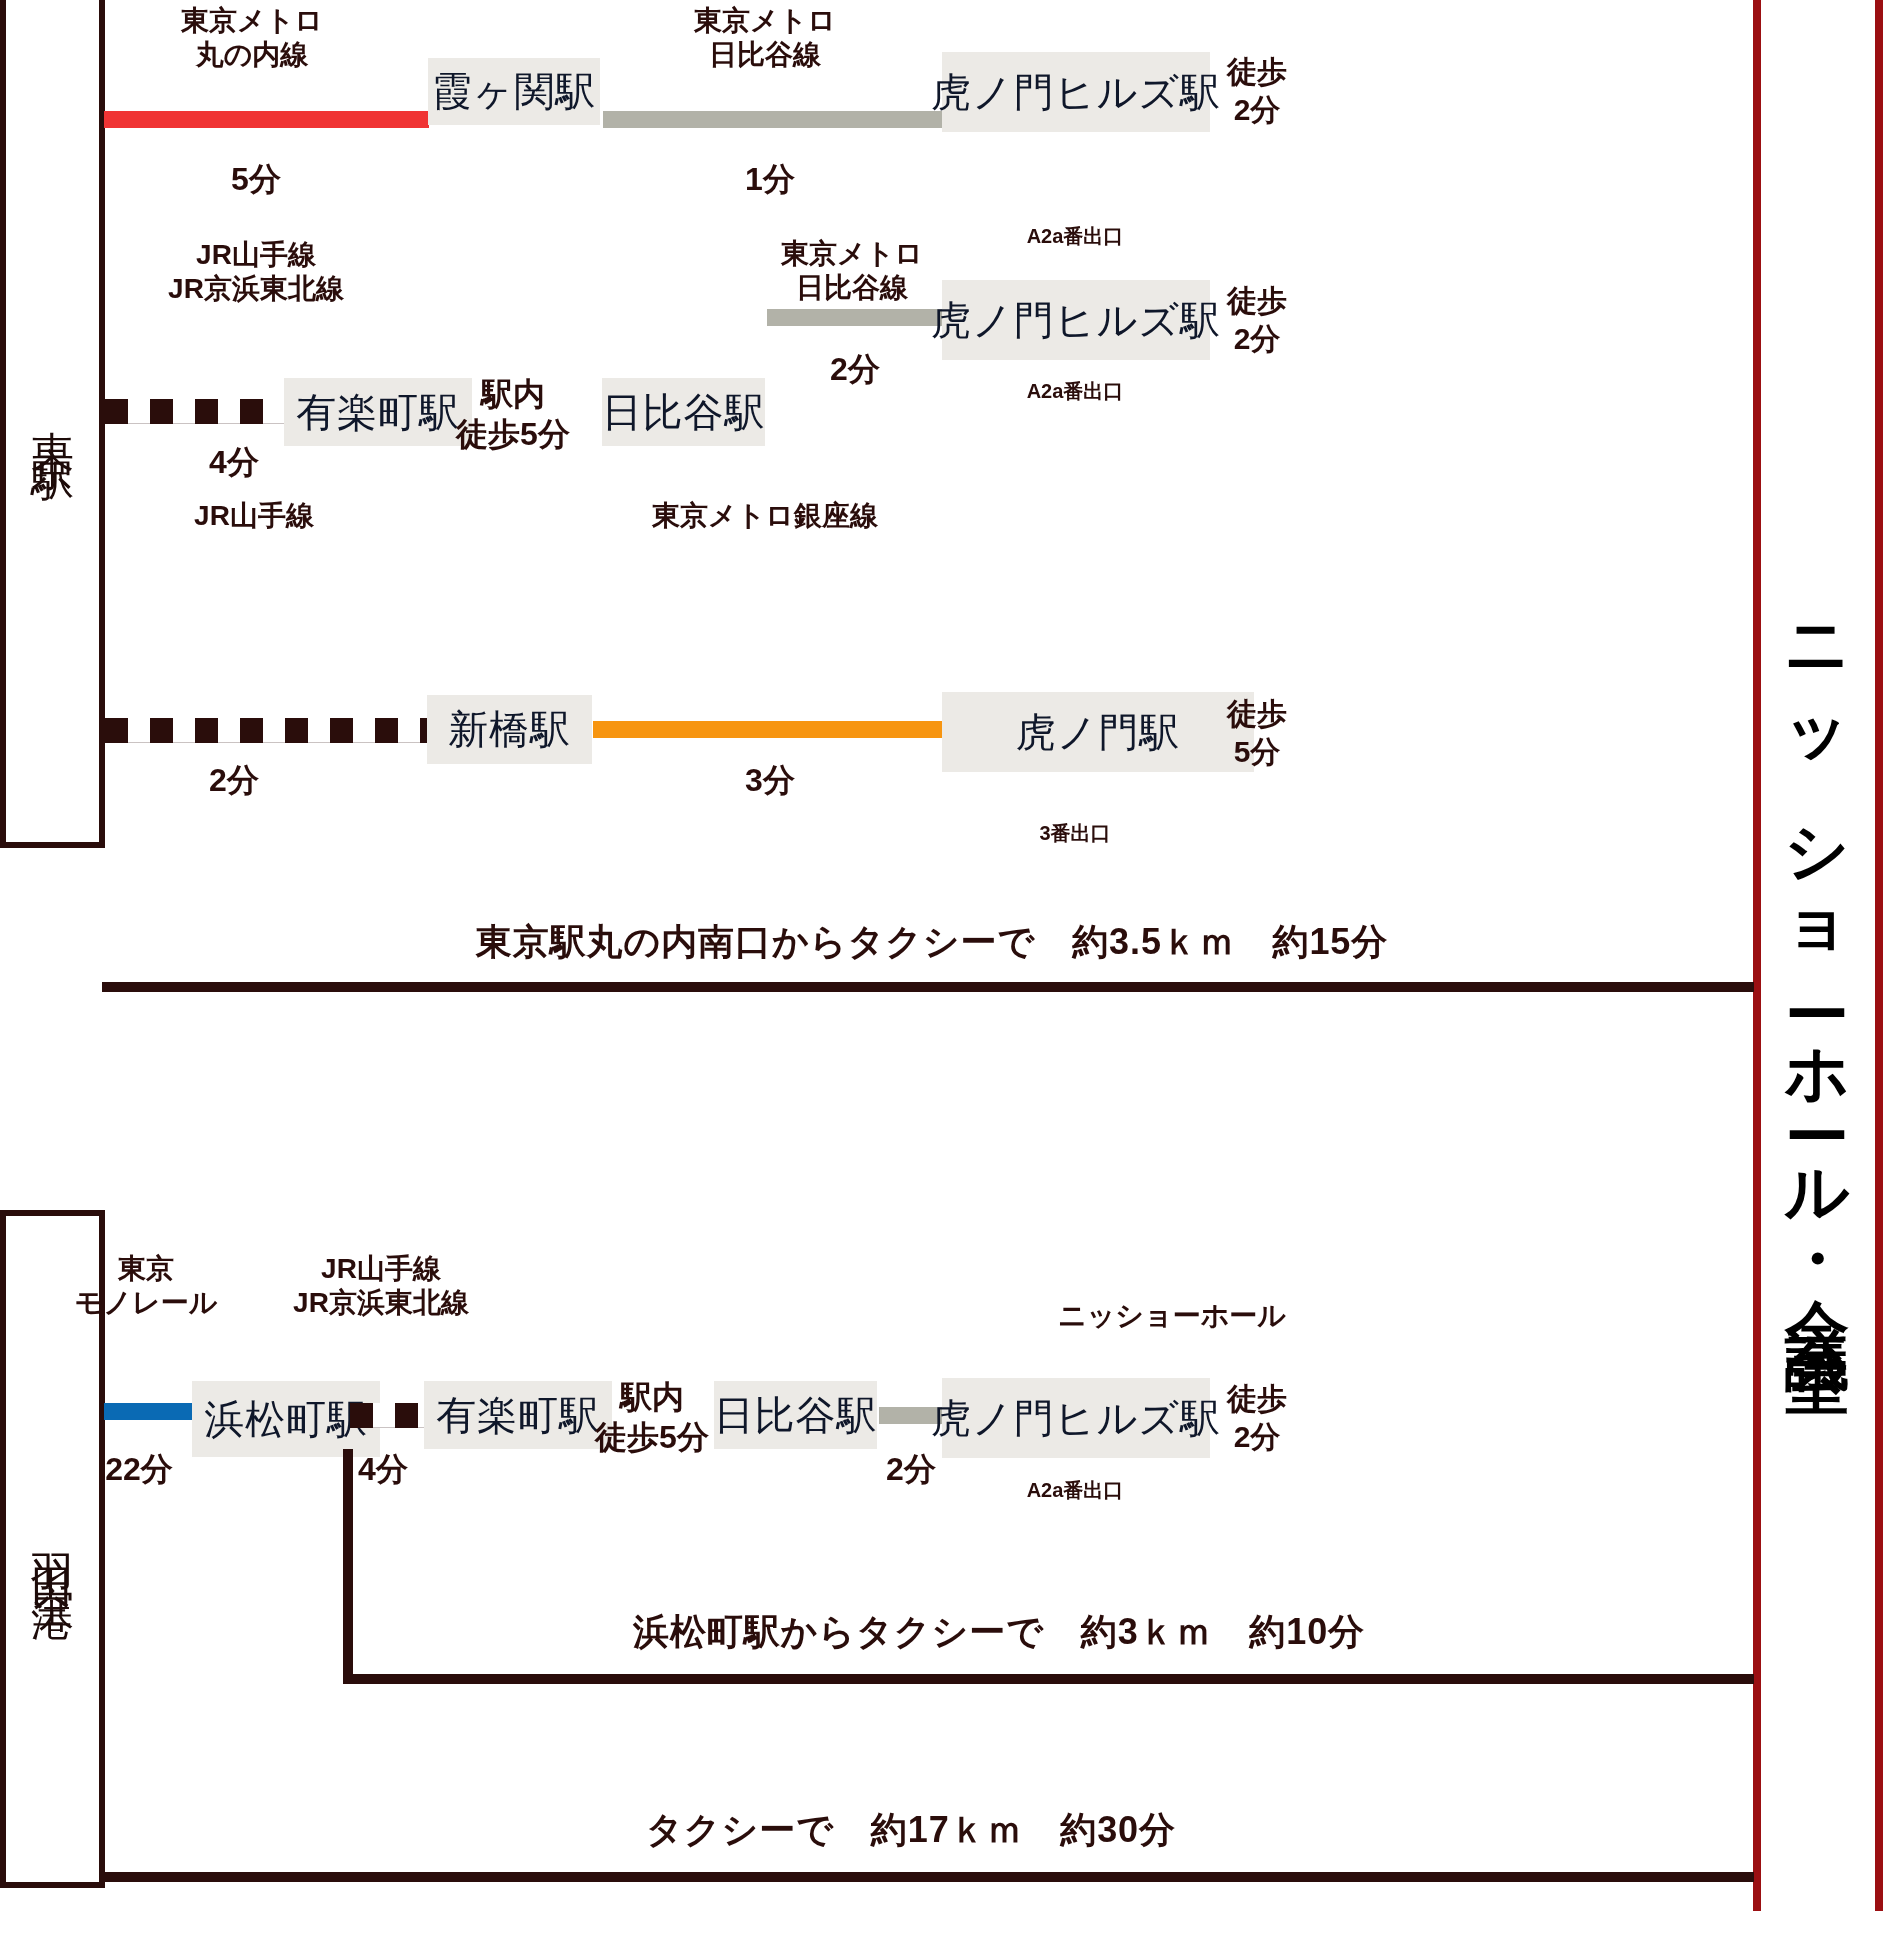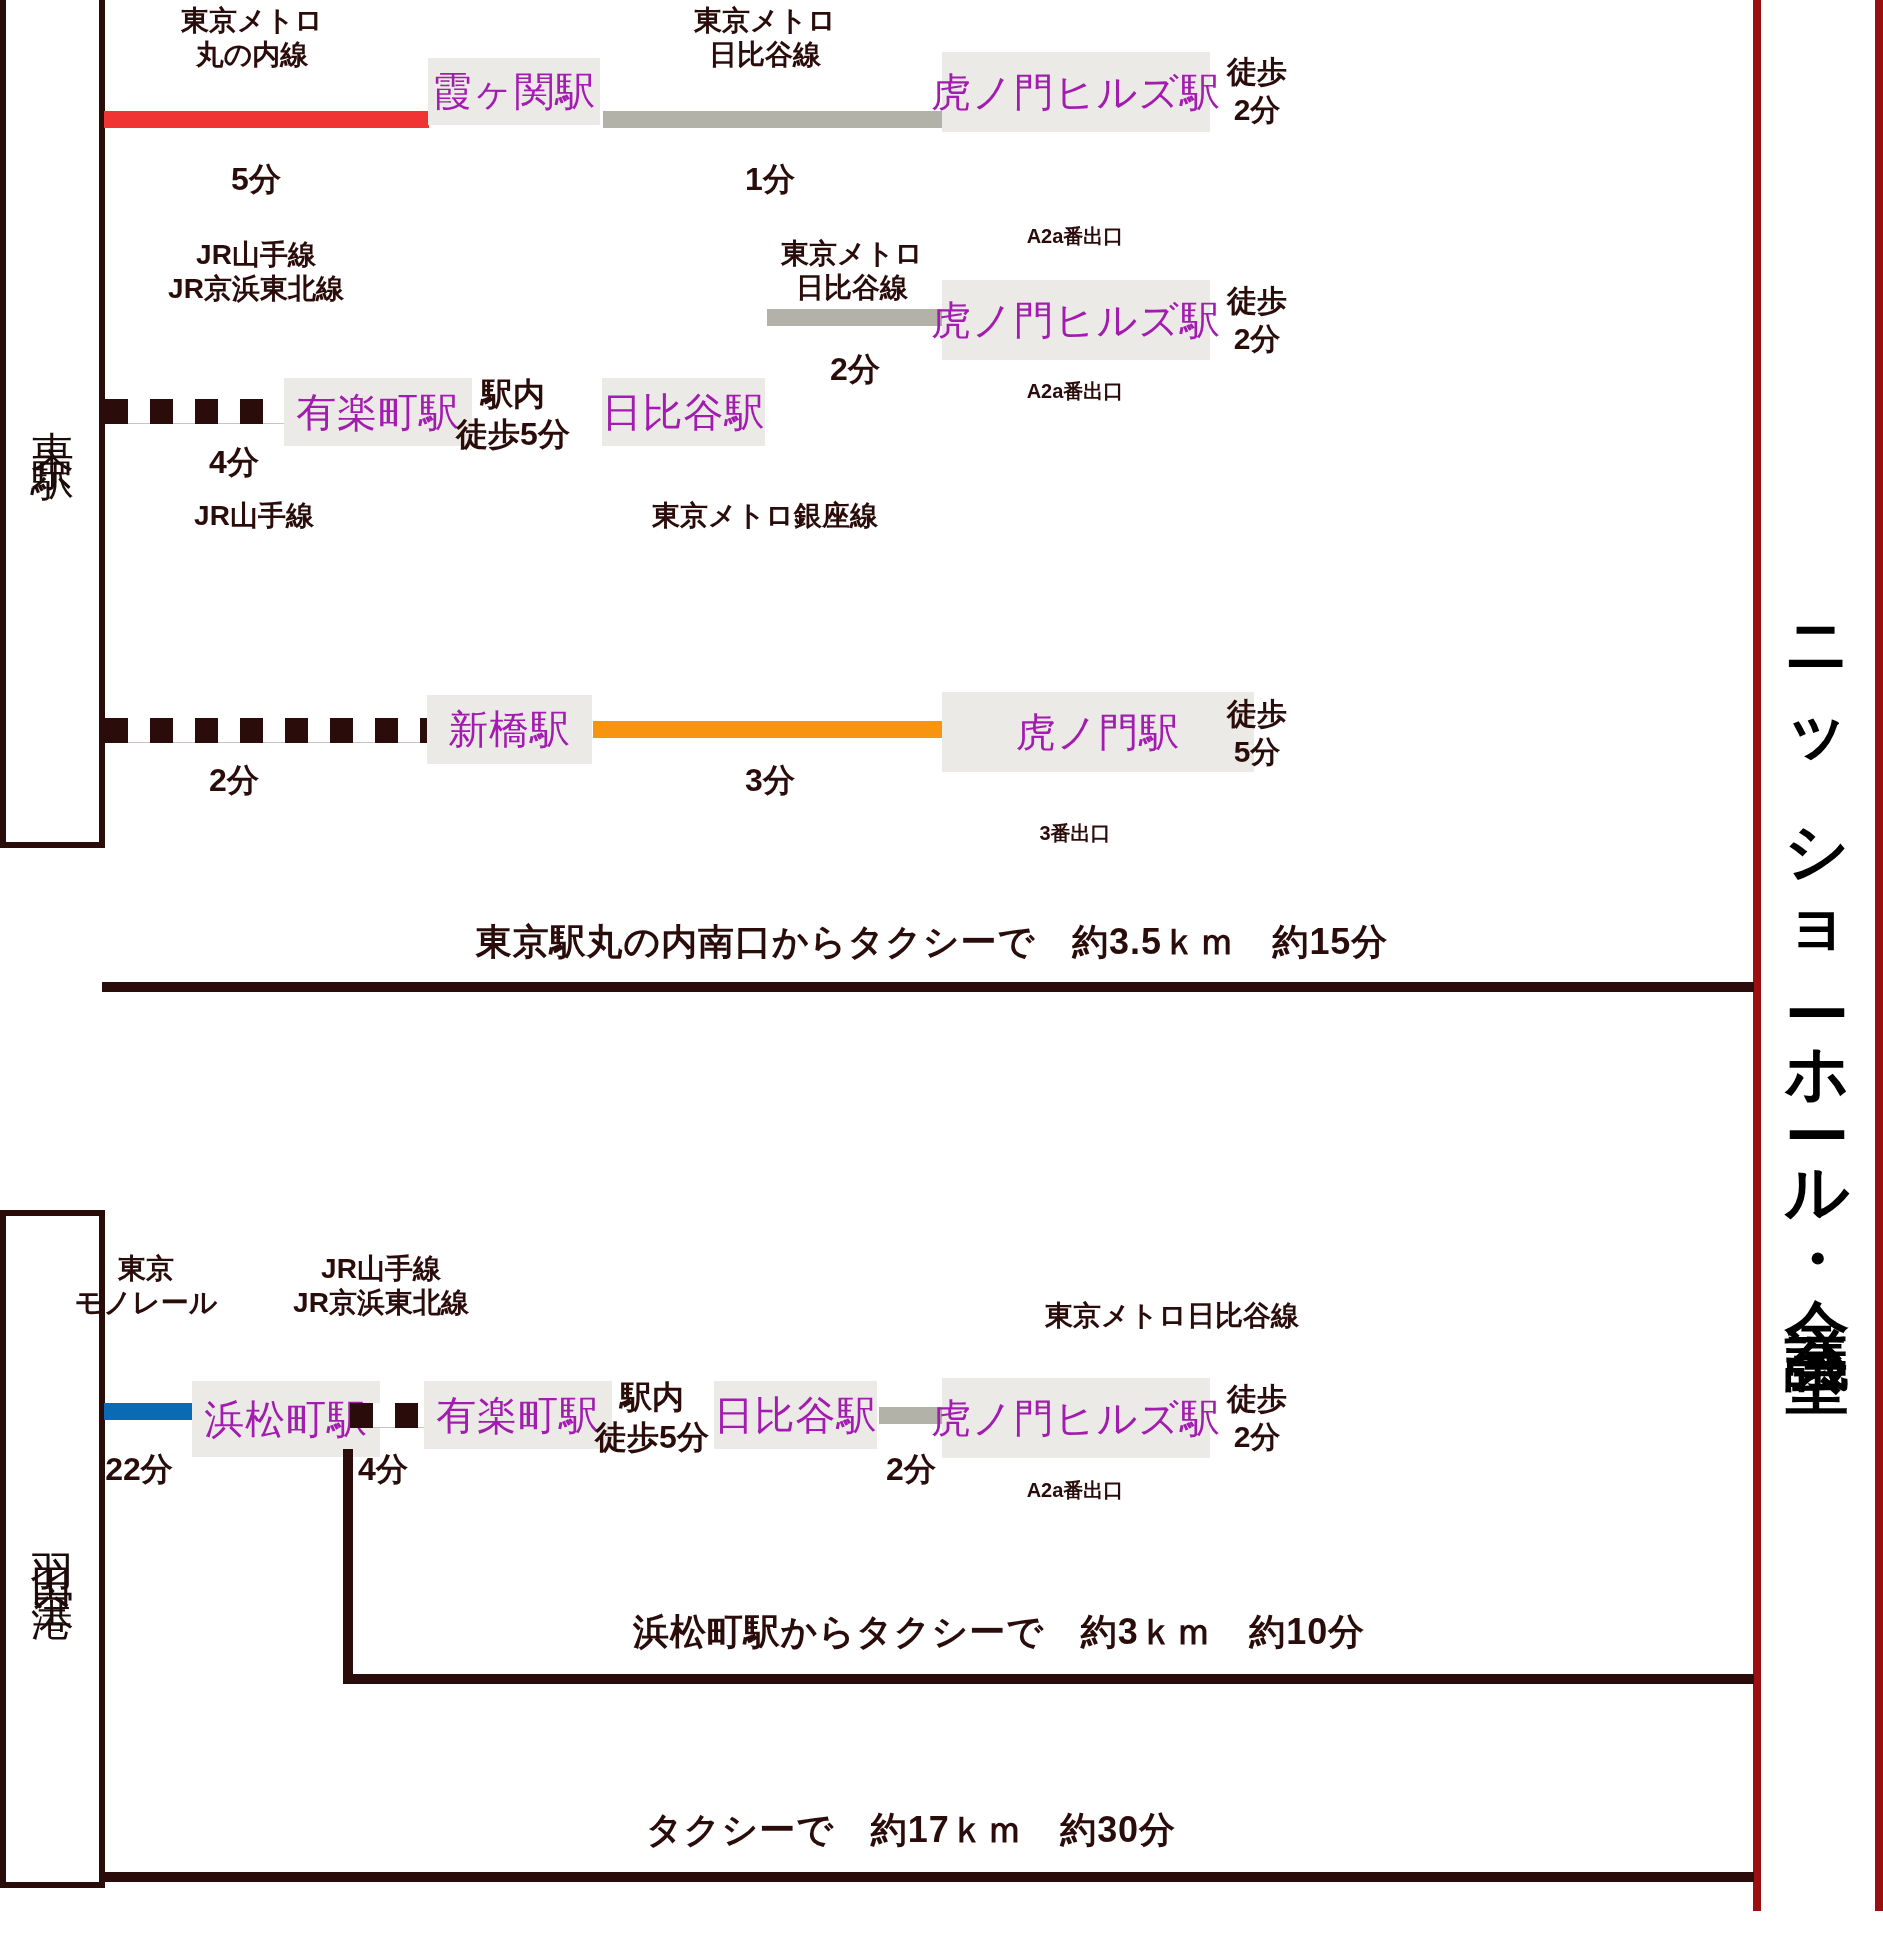--- a/index.html
+++ b/index.html
@@ -18,21 +18,21 @@
     writing-mode:vertical-rl;text-orientation:upright;
     font-size:43px;letter-spacing:15px;color:#1d0b09;font-weight:400;
   }
 
   
   .station{
     position:absolute;background:#eceae6;
     display:flex;align-items:center;justify-content:center;
     box-sizing:border-box;
     font-family:"Liberation Serif","DejaVu Serif",serif;
-    font-size:40px;color:#a21caf;white-space:nowrap;letter-spacing:0.9px;
+    font-size:40px;color:#0f172a;white-space:nowrap;letter-spacing:0.9px;
   }
 
   
   .seg{position:absolute;height:17px;}
   .seg.red{background:#f03434;}
   .seg.gray{background:#b2b2a8;}
   .seg.orange{background:#f79510;}
   .seg.blue{background:#0a6ab4;}
   .seg.jr{
     background:
@@ -187,21 +187,21 @@
 
 <div class="station" style="left:424px;top:1381px;width:188px;height:68px;">有楽町駅</div>
 
 <div class="lbl center inside" style="left:652px;top:1377px;">
   <span>駅内</span><br>
   <span>徒歩5分</span>
 </div>
 
 <div class="station" style="left:714px;top:1381px;width:163px;height:68px;">日比谷駅</div>
 
-<div class="lbl center line-name" style="left:1172px;top:1299px;">東京メトロ日比谷線</div>
+<div class="lbl center line-name" style="left:1172px;top:1299px;">ニッショーホール</div>
 <div class="seg gray" style="left:879px;top:1407px;width:66px;"></div>
 <div class="lbl center dur" style="left:911px;top:1450px;">2分</div>
 
 <div class="station" style="left:942px;top:1378px;width:268px;height:80px;">虎ノ門ヒルズ駅</div>
 <div class="lbl center exit" style="left:1075px;top:1478px;">A2a番出口</div>
 
 <div class="lbl center walk" style="left:1257px;top:1380px;">
   <span>徒歩</span><br>
   <span>2分</span>
 </div>

